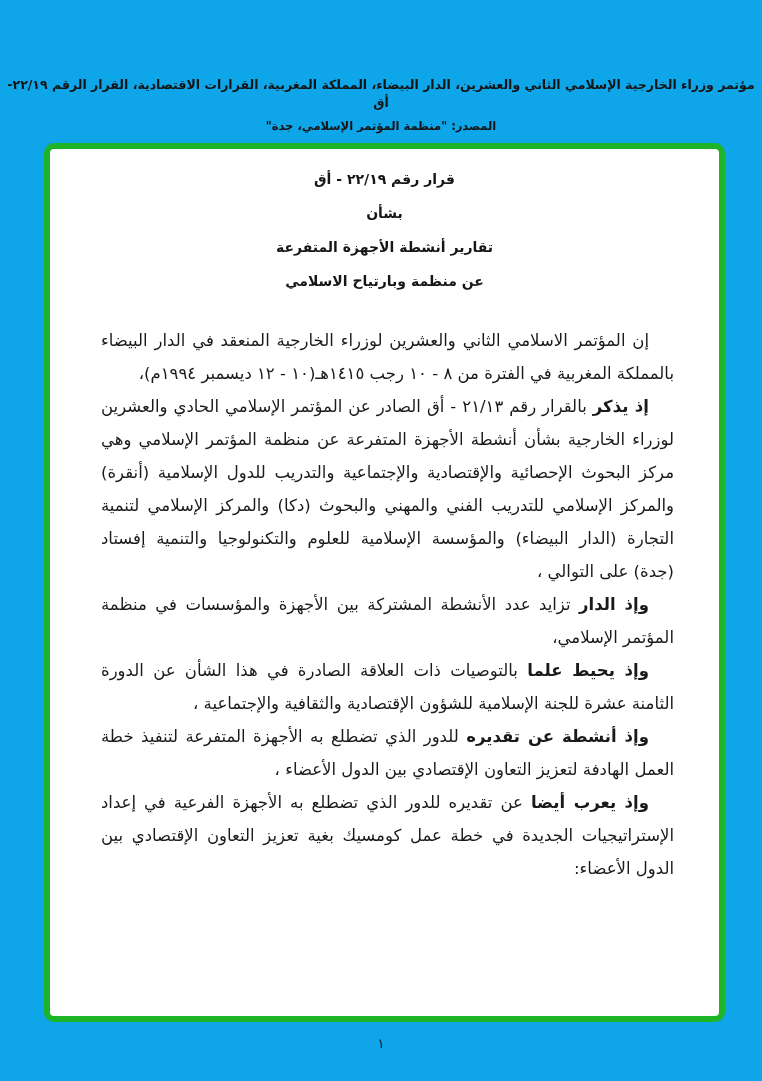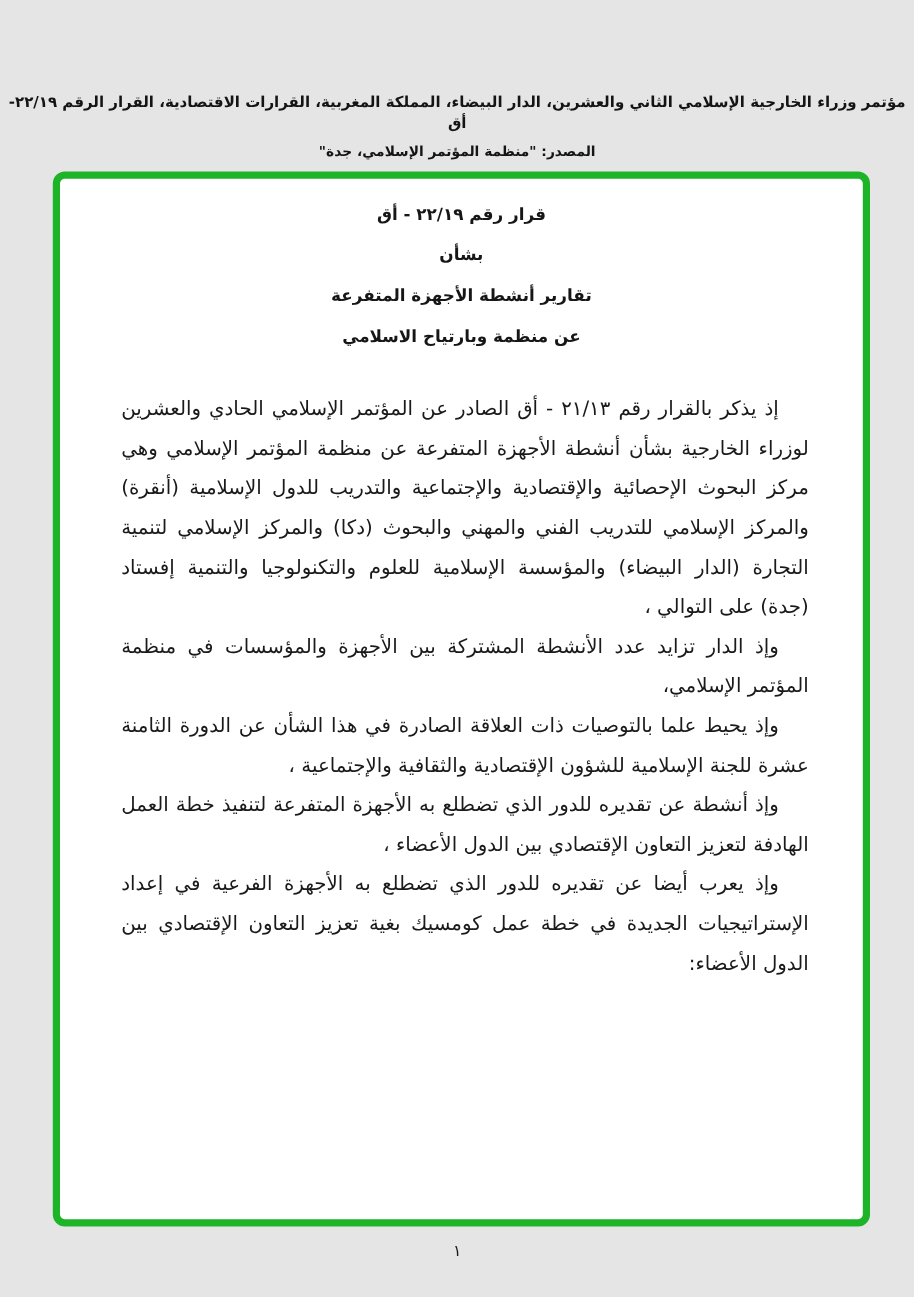--- a/index.html
+++ b/index.html
@@ -4,21 +4,21 @@
 <style>
   html, body {
     margin: 0;
     padding: 0;
     background: #ffffff;
   }
   .page {
     position: relative;
     width: 762px;
     height: 1081px;
-    background: #e5e5e5;
+    background: #0ea5e9;
     direction: rtl;
     font-family: "DejaVu Sans", sans-serif;
     color: #1a1a1a;
     overflow: hidden;
   }
   .header {
     position: absolute;
     top: 76px;
     right: 0;
     left: 0;
@@ -59,21 +59,21 @@
     font-size: 16.5px;
     line-height: 33px;
     text-align: justify;
     color: #1a1a1a;
   }
   .para {
     margin: 0;
     text-indent: 25px;
   }
   .lead {
-    font-weight: normal;
+    font-weight: bold;
   }
   .page-number {
     position: absolute;
     top: 1036px;
     right: 0;
     left: 0;
     text-align: center;
     font-size: 13px;
     color: #1a1a1a;
   }
@@ -91,20 +91,21 @@
   <div class="green-box">
 
     <div class="title-block">
       <div>قرار رقم ٢٢/١٩ - أق</div>
       <div>بشأن</div>
       <div>تقارير أنشطة الأجهزة المتفرعة</div>
       <div>عن منظمة وبارتياح الاسلامي</div>
     </div>
 
     <div class="body-block">
+        <p class="para">إن المؤتمر الاسلامي الثاني والعشرين لوزراء الخارجية المنعقد في الدار البيضاء بالمملكة المغربية في الفترة من ٨ - ١٠ رجب ١٤١٥هـ(١٠ - ١٢ ديسمبر ١٩٩٤م)،</p>
         <p class="para"><span class="lead">إذ يذكر</span> بالقرار رقم ٢١/١٣ - أق الصادر عن المؤتمر الإسلامي الحادي والعشرين لوزراء الخارجية بشأن أنشطة الأجهزة المتفرعة عن منظمة المؤتمر الإسلامي وهي مركز البحوث الإحصائية والإقتصادية والإجتماعية والتدريب للدول الإسلامية (أنقرة) والمركز الإسلامي للتدريب الفني والمهني والبحوث (دكا) والمركز الإسلامي لتنمية التجارة (الدار البيضاء) والمؤسسة الإسلامية للعلوم والتكنولوجيا والتنمية إفستاد (جدة) على التوالي ،</p>
         <p class="para"><span class="lead">وإذ الدار</span> تزايد عدد الأنشطة المشتركة بين الأجهزة والمؤسسات في منظمة المؤتمر الإسلامي،</p>
         <p class="para"><span class="lead">وإذ يحيط علما</span> بالتوصيات ذات العلاقة الصادرة في هذا الشأن عن الدورة الثامنة عشرة للجنة الإسلامية للشؤون الإقتصادية والثقافية والإجتماعية ،</p>
         <p class="para"><span class="lead">وإذ أنشطة عن تقديره</span> للدور الذي تضطلع به الأجهزة المتفرعة لتنفيذ خطة العمل الهادفة لتعزيز التعاون الإقتصادي بين الدول الأعضاء ،</p>
         <p class="para"><span class="lead">وإذ يعرب أيضا</span> عن تقديره للدور الذي تضطلع به الأجهزة الفرعية في إعداد الإستراتيجيات الجديدة في خطة عمل كومسيك بغية تعزيز التعاون الإقتصادي بين الدول الأعضاء:</p>
       </div>
 
   </div>
 
   <div class="page-number">١</div>

